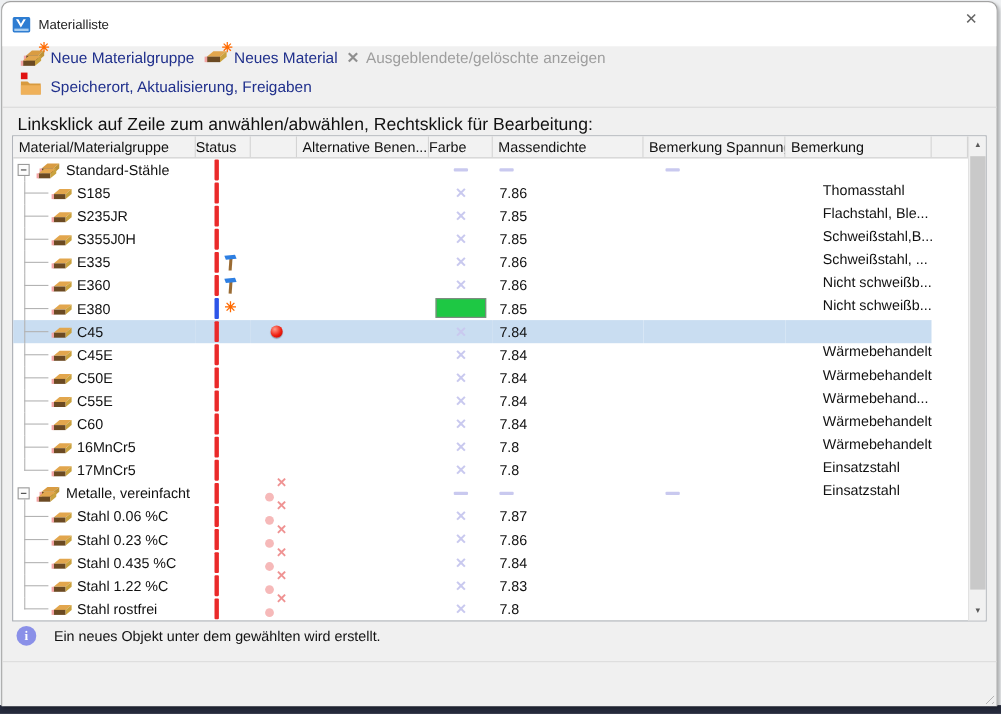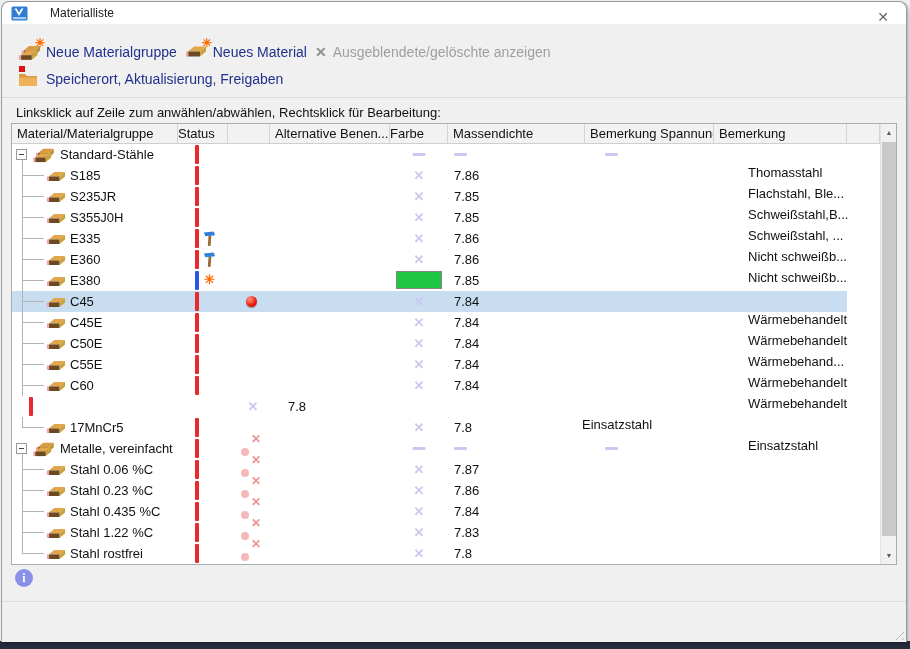--- a/index.html
+++ b/index.html
@@ -6,40 +6,40 @@
   html,body { width:910px; height:649px; overflow:hidden; background:#ffffff;
               font-family:"Liberation Sans", sans-serif; }
   #stage { position:relative; width:910px; height:649px; background:#eef0f2; }
   #bottom-strip { position:absolute; left:0; right:0; bottom:0; height:8px; background:#262b3d; }
 
   #dialog { position:absolute; left:1px; top:1px; width:906px; height:641px;
             background:#f0f0f0; border:1px solid #9b9b9b; border-bottom:none;
             border-radius:8px 8px 0 0; box-shadow:2px 2px 3px rgba(0,0,0,.25); overflow:hidden; }
 
   
-  .titlebar { position:absolute; left:0; top:0; right:0; height:22px; background:#ffffff;
-              border-radius:8px 8px 0 0; display:flex; align-items:center;gap:15px; }
+  .titlebar { position:absolute; left:0; top:0; right:0; height:40px; background:#ffffff;
+              border-radius:8px 8px 0 0; display:flex; align-items:center; }
   .titlebar .app-ic { margin:0 7px 0 9px; width:17px; height:17px; display:inline-flex; }
   .titlebar .ttl { font-size:12px; color:#222; }
   .close-btn { position:absolute; right:12px; top:5px; width:22px; height:20px; text-align:center;
                font-size:14px; line-height:20px; color:#666; cursor:default; }
 
   
   .toolbar { position:absolute; left:16px; top:36px; right:10px; height:58px; font-size:14px; }
   .tb-row { display:flex; align-items:center; height:27px; }
   .tb-item { display:flex; align-items:center; margin-right:8px; color:#20308c; cursor:default; }
   .tb-item .icw { position:relative; width:24px; height:18px; margin-right:4px; }
   .tb-item .badge-star { position:absolute; right:-3px; top:-7px; color:#ff6a00; font-size:12px; font-weight:bold; }
   .tb-item .badge-dot  { position:absolute; right:1px; top:-5px; width:6px; height:6px; border-radius:50%; background:#cc1111; }
   .tb-item.disabled { color:#9e9e9e; }
   .tb-x { color:#8f8f8f; font-size:14px; font-weight:bold; margin-right:6px; }
   .tb-folder-badge { position:absolute; left:1px; top:-4px; width:6px; height:6px; background:#e01111; }
   .tb-sep { position:absolute; left:0px; top:95px; width:906px; height:1px; background:#dadada; }
 
-  .instruction { position:absolute; left:14px; top:103px; font-size:13px; color:#111; }
+  .instruction { position:absolute; left:14px; top:103px; font-size:16px; color:#111; }
 
   
   .table { position:absolute; left:9px; top:121px; width:886px; height:442px;
            background:#ffffff; border:1px solid #a9adb3; }
   .thead { position:absolute; left:0; top:0; width:868px; height:20px; display:flex;
            background:#f2f2f2; border-bottom:1px solid #cfcfcf; }
   .hcell { height:100%; font-size:13px; color:#111; padding:2px 8px 0 5px;
            border-right:1px solid #d4d4d4; overflow:hidden; white-space:nowrap; }
   .hcell.center { padding-left:0; }
   .tbody { position:absolute; left:0; top:20px; width:868px; }
@@ -563,20 +563,31 @@
             <div class="cell c5">
               <span class="val">7.84</span>
             </div>
             <div class="cell c6"></div>
             <div class="cell c7">
               <span class="rem">Wärmebehandelt</span>
             </div>
             <div class="cell c8"></div>
           </div>
           <div class="row">
+            <div class="cell c0">
+              <span class="rail"></span>
+              <span class="stub"></span>
+              <span class="micon"><svg width="20" height="14" viewBox="0 0 22 15">
+                  <polygon points="3,8 9,3 21,3 15,8" fill="#e2a64d"></polygon>
+                  <rect x="3" y="8" width="12" height="5" fill="#6b4a23"></rect>
+                  <polygon points="15,8 21,3 21,8 15,13" fill="#caa23e"></polygon>
+                  <rect x="1" y="8" width="2.4" height="5" fill="#f2a3a3"></rect>
+                </svg></span>
+              <span class="mlbl">16MnCr5</span>
+            </div>
             <div class="cell c1">
               <span class="bar red"></span>
             </div>
             <div class="cell c2"></div>
             <div class="cell c3"></div>
             <div class="cell c4">
               <span class="fx">✕</span>
             </div>
             <div class="cell c5">
               <span class="val">7.8</span>
@@ -809,18 +820,19 @@
         </div>
       <div class="vscroll">
         <div class="sb-btn sb-up">▲</div>
         <div class="sb-thumb"></div>
         <div class="sb-btn sb-down">▼</div>
       </div>
     </div>
 
     <div class="info-row">
       <span class="info-ic">i</span>
+      <span class="info-txt">Ein neues Objekt unter dem gewählten wird erstellt.</span>
     </div>
 
     <div class="btn-sep"></div>
     <div class="grip"></div>
   </div>
 </div>
 
 </body></html>

